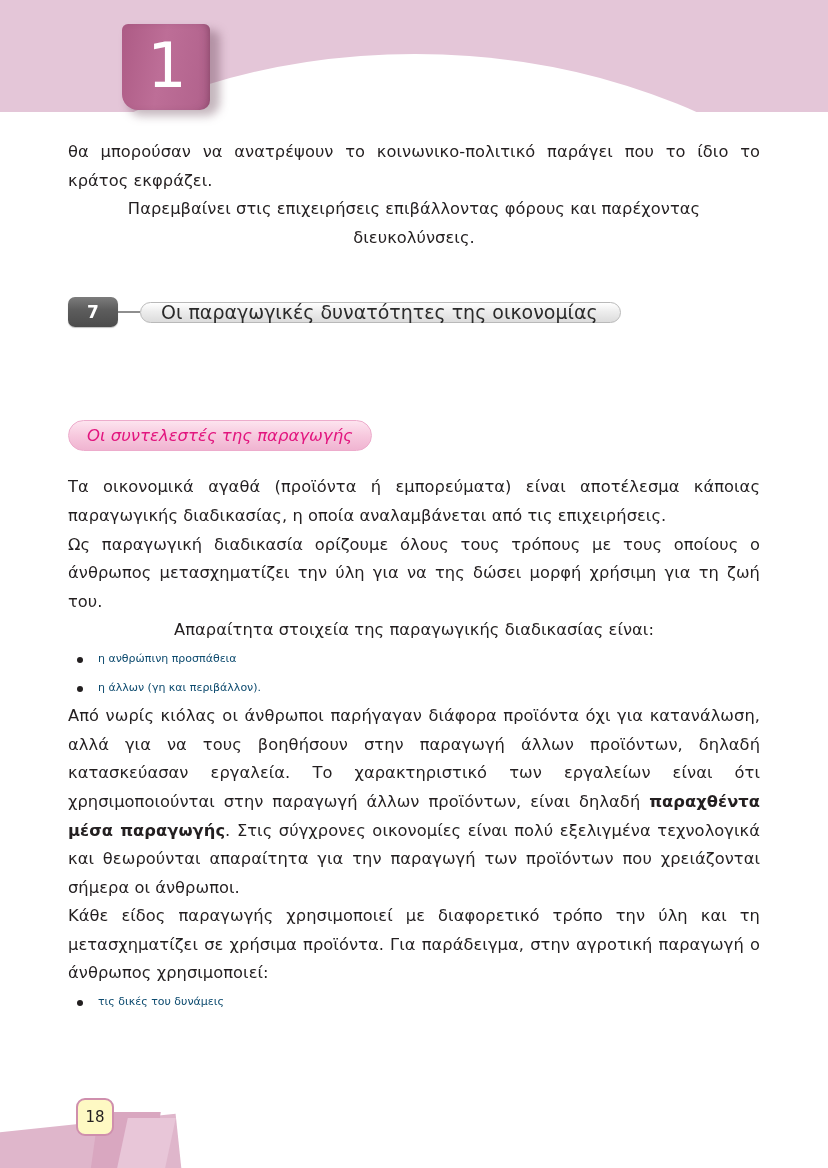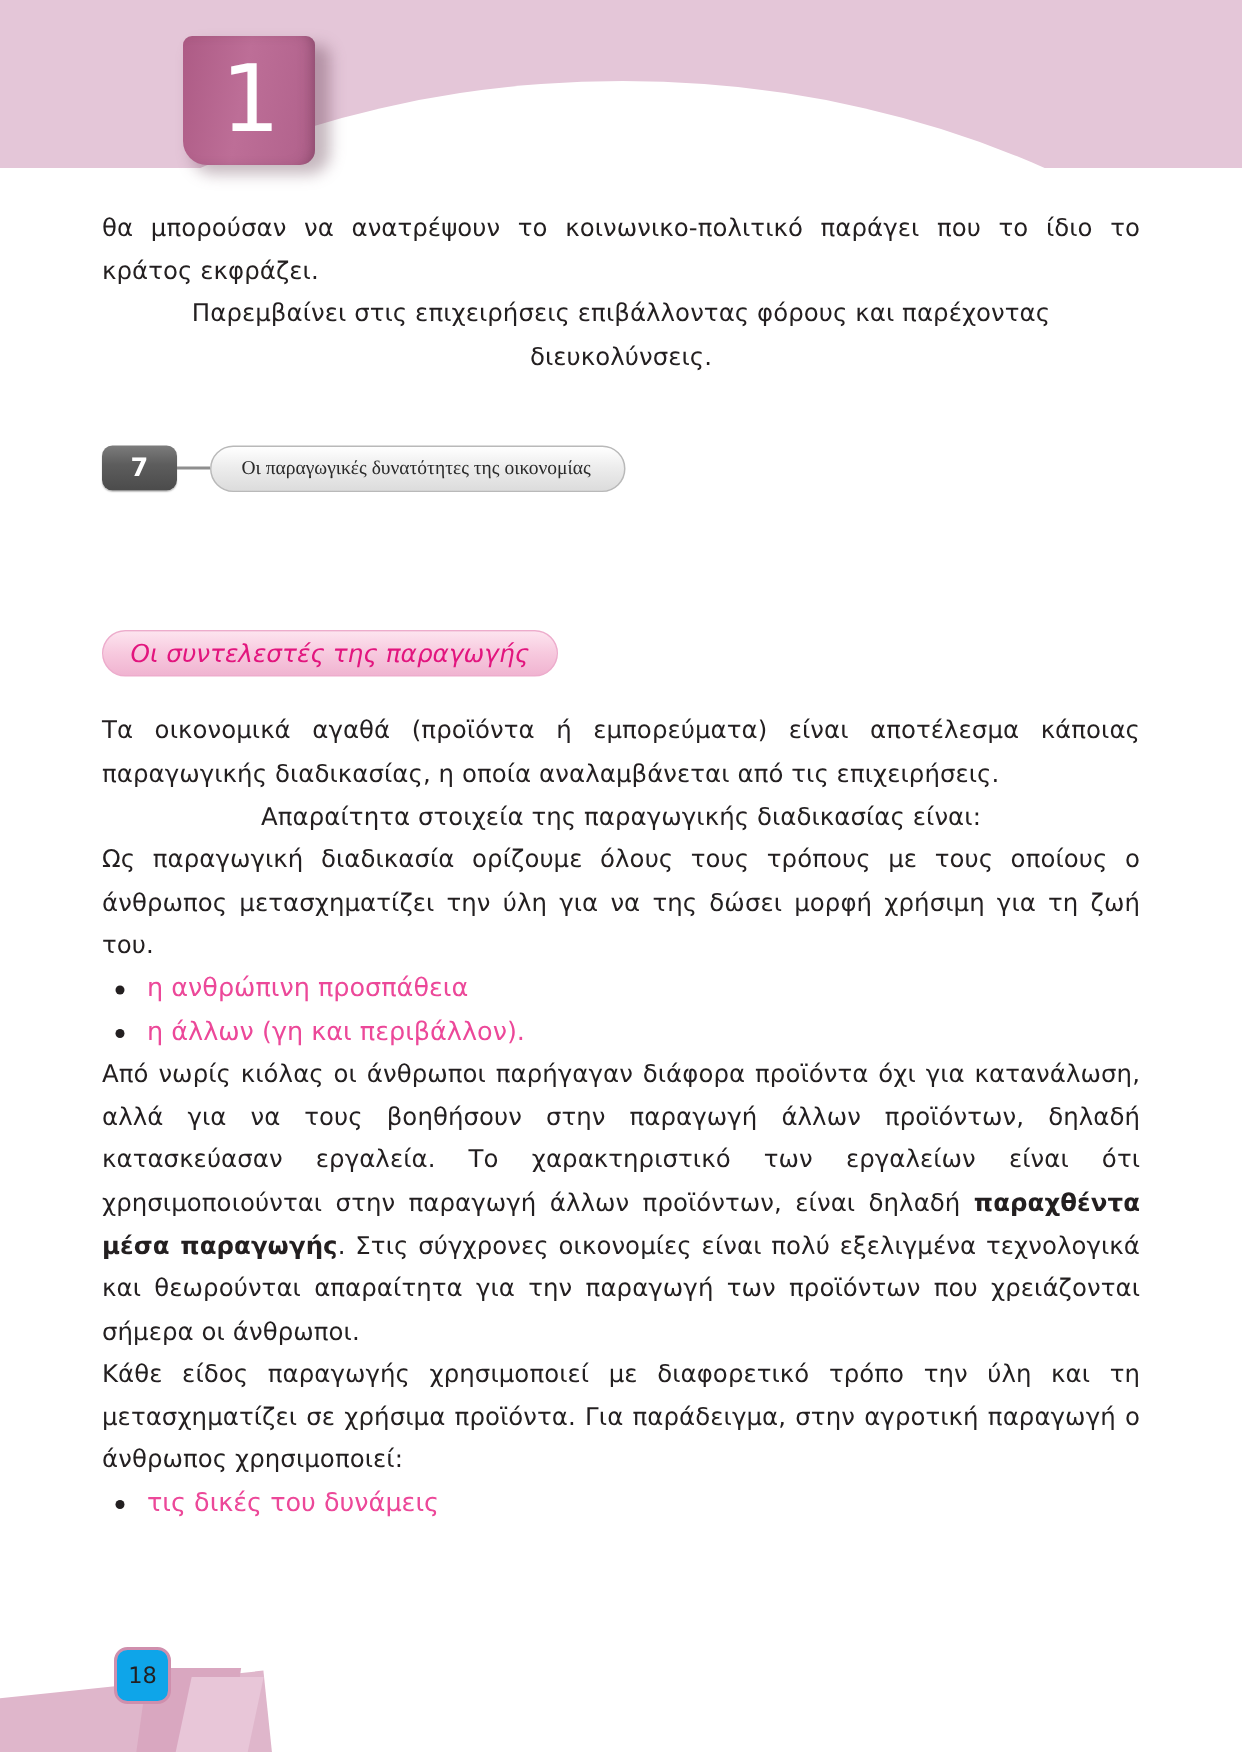--- a/index.html
+++ b/index.html
@@ -131,32 +131,31 @@
     box-shadow: 0 1px 1px rgba(0,0,0,0.25);
     flex: none;
   }
   .section-connector {
     width: 22px;
     height: 2px;
     background: #8e8e8e;
     flex: none;
   }
   .section-title-pill {
-    height: 31px;
+    height: 21px;
     border-radius: 16px;
     background: linear-gradient(180deg, #ffffff 0%, #ededed 45%, #dcdcdc 100%);
     border: 1px solid #b9b9b9;
     display: flex;
     align-items: center;
     padding: 0 22px 0 20px;
-    font-size: 13px;
+    font-size: 19px;
     color: #2a2a2a;
     box-sizing: border-box;
     flex: none;
-    font-family: Liberation Serif, serif;
   }
 
   
   .subsection-pill {
     display: inline-flex;
     align-items: center;
     height: 31px;
     border-radius: 16px;
     background: linear-gradient(180deg, #fde4ef 0%, #f7c9de 50%, #f0b4d1 100%);
     border: 1px solid #edaccc;
@@ -172,23 +171,23 @@
 
   
   ul.bullet-list {
     margin: 0;
     padding: 0;
     list-style: none;
   }
   ul.bullet-list li {
     position: relative;
     padding-left: 30px;
-    font-size: 17px;
+    font-size: 11px;
     line-height: 28.6px;
-    color: #ec4899;
+    color: #0c4a6e;
   }
   ul.bullet-list li::before {
     content: "";
     position: absolute;
     left: 9px;
     top: 12px;
     width: 6px;
     height: 6px;
     border-radius: 50%;
     background: #231f20;
@@ -231,21 +230,21 @@
     background: #e8c6d8;
     transform: skewX(-12deg);
   }
   .page-number-box {
     position: absolute;
     left: 76px;
     bottom: 32px;
     width: 38px;
     height: 38px;
     border-radius: 9px;
-    background: #0ea5e9;
+    background: #fef9c3;
     border: 2.5px solid #cf8fad;
     display: flex;
     align-items: center;
     justify-content: center;
     font-size: 15px;
     color: #231f20;
     box-sizing: border-box;
     z-index: 4;
   }
 </style>
@@ -275,22 +274,22 @@
   </div>
 
   <div class="after-sec-gap"></div>
 
   
   <div class="subsection-pill">Οι συντελεστές της παραγωγής</div>
 
   <div class="after-pill-gap"></div>
 
   <p class="body-text">Τα οικονομικά αγαθά (προϊόντα ή εμπορεύματα) είναι αποτέλεσμα κάποιας παραγωγικής διαδικασίας, η οποία αναλαμβάνεται από τις επιχειρήσεις.</p>
+  <p class="body-text">Ως παραγωγική διαδικασία ορίζουμε όλους τους τρόπους με τους οποίους ο άνθρωπος μετασχηματίζει την ύλη για να της δώσει μορφή χρήσιμη για τη ζωή του.</p>
   <p class="body-text no-justify">Απαραίτητα στοιχεία της παραγωγικής διαδικασίας είναι:</p>
-  <p class="body-text">Ως παραγωγική διαδικασία ορίζουμε όλους τους τρόπους με τους οποίους ο άνθρωπος μετασχηματίζει την ύλη για να της δώσει μορφή χρήσιμη για τη ζωή του.</p>
 
   <ul class="bullet-list">
     <li>η ανθρώπινη προσπάθεια</li>
     <li>η άλλων (γη και περιβάλλον).</li>
   </ul>
 
   <p class="body-text"><span>Από νωρίς κιόλας οι άνθρωποι παρήγαγαν διάφορα προϊόντα όχι για κατανάλωση, αλλά για να τους βοηθήσουν στην παραγωγή άλλων προϊόντων, δηλαδή κατασκεύασαν εργαλεία. Το χαρακτηριστικό των εργαλείων είναι ότι χρησιμοποιούνται στην παραγωγή άλλων προϊόντων, είναι δηλαδή </span><b class="bold-term">παραχθέντα μέσα παραγωγής</b><span>. Στις σύγχρονες οικονομίες είναι πολύ εξελιγμένα τεχνολογικά και θεωρούνται απαραίτητα για την παραγωγή των προϊόντων που χρειάζονται σήμερα οι άνθρωποι.</span></p>
 
   <p class="body-text">Κάθε είδος παραγωγής χρησιμοποιεί με διαφορετικό τρόπο την ύλη και τη μετασχηματίζει σε χρήσιμα προϊόντα. Για παράδειγμα, στην αγροτική παραγωγή ο άνθρωπος χρησιμοποιεί:</p>
 

